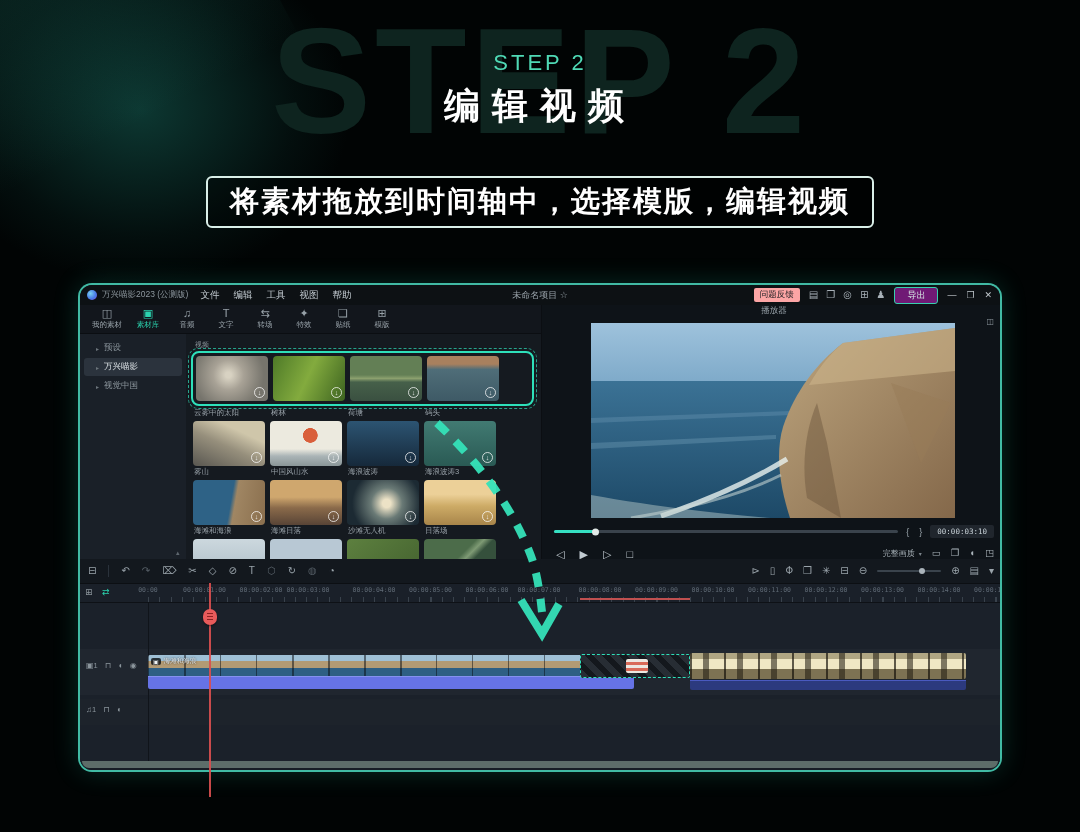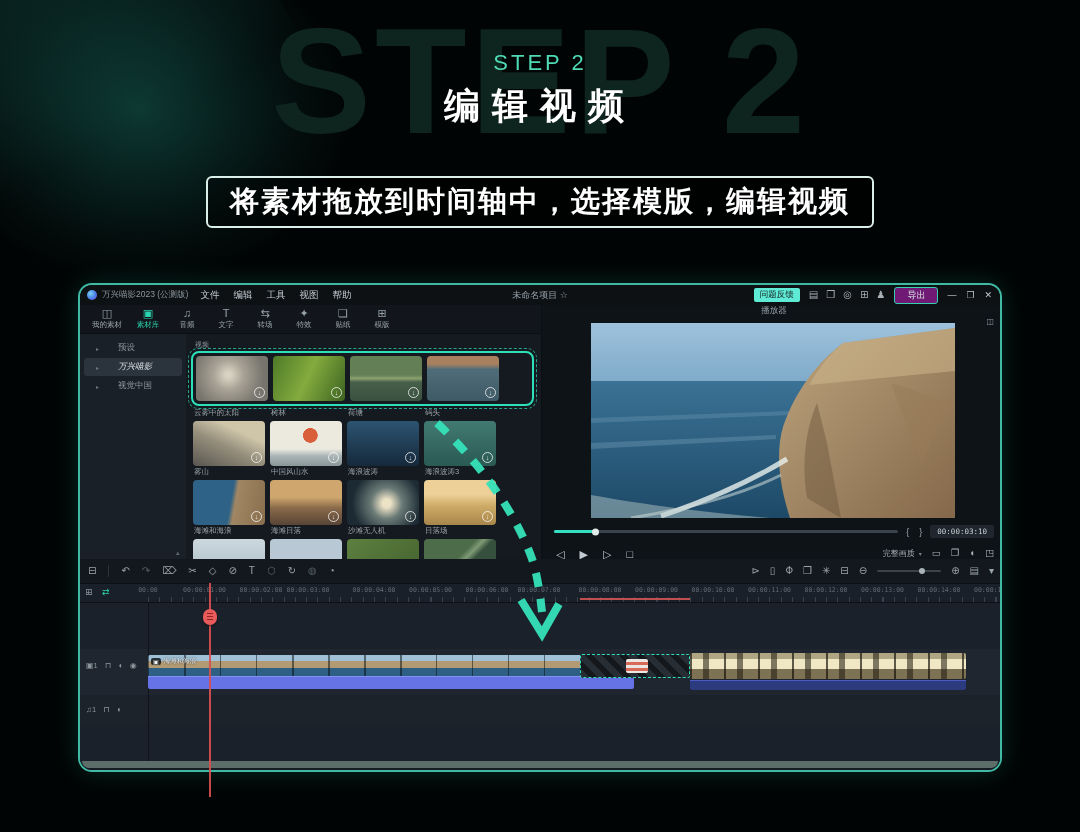--- a/index.html
+++ b/index.html
@@ -29,41 +29,41 @@
 
   
   .titlebar{position:absolute;left:0;top:0;right:0;height:20px;background:#0d1114;display:flex;
             align-items:center;font-size:9px;color:#9aa4ab;}
   .logo{width:10px;height:10px;border-radius:50%;margin:0 5px 0 7px;
         background:radial-gradient(circle at 35% 35%,#7ad0f0,#4a7de8 55%,#7a4ae0);}
   .app-title{font-size:8.5px;color:#8d979e;margin-right:12px;white-space:nowrap;}
   .menus{display:flex;gap:14px;color:#c2cad0;font-size:9.5px;}
   .tb-center{position:absolute;left:0;right:0;text-align:center;color:#98a2a9;pointer-events:none;}
   .tb-right{margin-left:auto;display:flex;align-items:center;gap:9px;padding-right:8px;}
-  .feedback{background:#5eead4;color:#14181c;border-radius:2px;padding:1px 6px;font-size:8.5px;}
+  .feedback{background:#fca5a5;color:#14181c;border-radius:2px;padding:1px 6px;font-size:8.5px;}
   .tb-ic{color:#a8b1b8;font-size:10px;line-height:1;}
   .export-btn{border:1px solid #38cfae;border-radius:3px;background:#701a75;color:#d8ece6;
               padding:1px 12px;font-size:9px;}
   .win-ctl{color:#c2c9ce;font-size:9px;}
 
   
   .main{position:absolute;left:0;top:20px;width:924px;height:254px;display:flex;}
   .left-panel{width:462px;height:100%;background:#171c23;border-right:1px solid #0b0e12;box-sizing:border-box;}
   .tabbar{height:28px;background:#12161c;border-bottom:1px solid #0b0e12;display:flex;align-items:center;
           gap:13px;padding-left:12px;}
   .tab{display:flex;flex-direction:column;align-items:center;gap:1px;color:#97a1a8;min-width:26px;}
   .tab .ic{font-size:11px;line-height:1;}
   .tab .lb{font-size:7.5px;}
   .tab.active{color:#2bd3ae;}
   .left-body{position:relative;display:flex;height:226px;}
   .sidebar{width:106px;background:#1a2028;padding-top:4px;box-sizing:border-box;}
-  .side-item{height:18px;display:flex;align-items:center;gap:19px;padding-left:12px;margin:1px 4px;
+  .side-item{height:18px;display:flex;align-items:center;gap:5px;padding-left:12px;margin:1px 4px;
              font-size:8.5px;color:#8b959c;border-radius:3px;text-align:center;}
   .side-item .caret{font-size:6px;color:#6a737a;}
-  .side-item.active{background:#2b333d;color:#dfe5e9;font-style:italic;}
+  .side-item.active{background:#2b333d;color:#dfe5e9;}
   .sidebar-collapse{position:absolute;left:96px;bottom:3px;font-size:7px;color:#5d666e;}
   .library{flex:1;background:#151a20;position:relative;overflow:hidden;padding:6px 7px 0 7px;}
   .searchbar{height:15px;background:#21272e;border-radius:3px;display:flex;align-items:center;
              gap:5px;padding-left:7px;font-size:8px;color:#6b757d;margin-bottom:4px;}
   .mag{width:5px;height:5px;border:1px solid #6b757d;border-radius:50%;position:relative;}
   .mag::after{content:"";position:absolute;left:4px;top:5px;width:3px;height:1px;background:#6b757d;
               transform:rotate(45deg);}
   .section-label{font-size:7px;color:#8b949b;margin:0 0 1px 2px;}
   .thumb-row{display:flex;gap:5px;margin:2px 0 1px 0;}
   .thumb-row.selected{border:2px solid #2ee0ba;border-radius:8px;padding:3px;margin:0 0 2px -2px;

